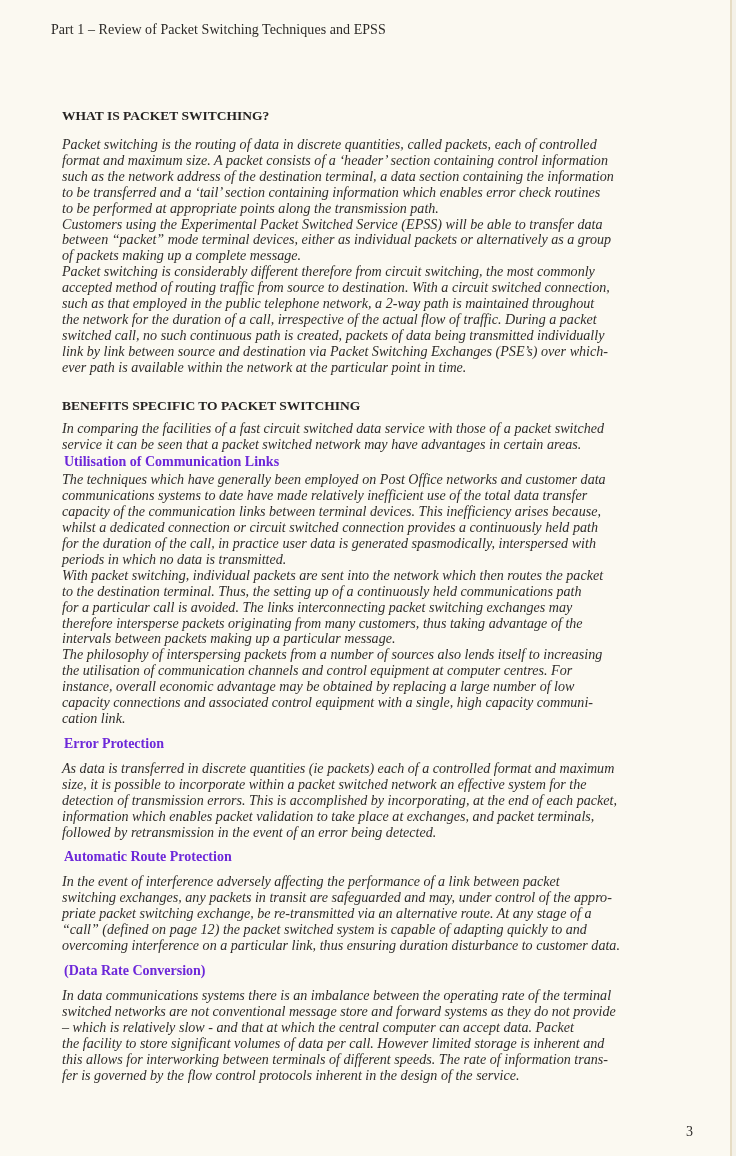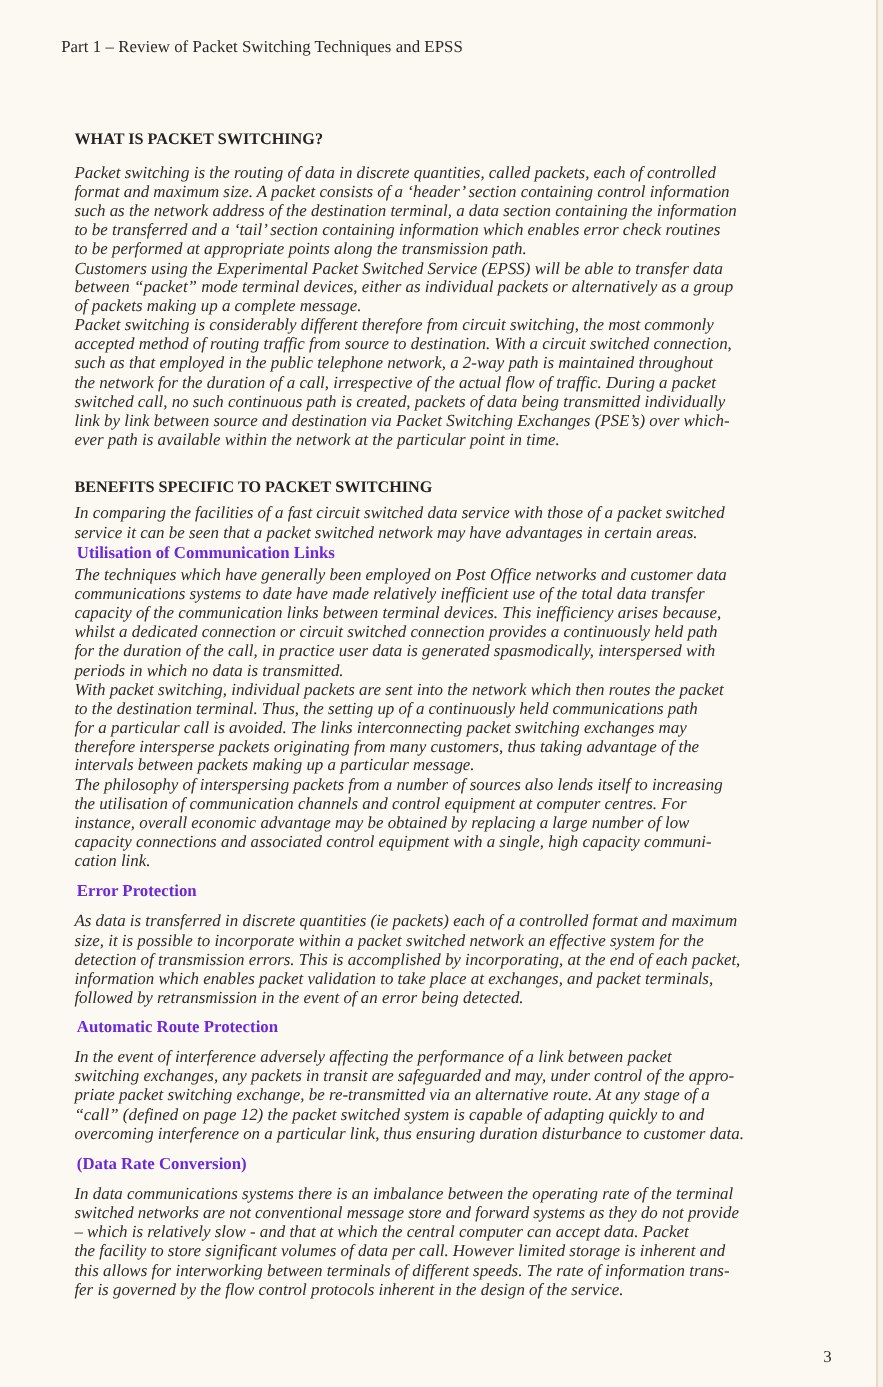--- a/index.html
+++ b/index.html
@@ -6,21 +6,21 @@
   body {
     width: 736px; height: 1156px; overflow: hidden;
     background: #fbf9f1;
     position: relative;
     font-family: "Liberation Serif", "DejaVu Serif", serif;
     color: #2a2826;
   }
   .edge { position: absolute; left: 730px; top: 0; width: 2px; height: 1156px; background: #e6dcc4; }
   .edge2 { position: absolute; left: 732px; top: 0; width: 4px; height: 1156px; background: #f4f1e8; }
   .running-head {
-    position: absolute; left: 51px; top: 32px;
+    position: absolute; left: 51px; top: 22px;
     font-size: 14px; letter-spacing: 0.05px; color: #2b2927;
   }
   .page { position: absolute; left: 62px; top: 108px; width: 680px; }
   .h1 {
     font-weight: bold; font-size: 13.5px; margin: 0; color: #262422;
   }
   .p {
     font-size: 14.1px; line-height: 15.9px; margin: 0; color: #2e2c2a;
   }
   .p .ln { display: block; white-space: nowrap; font-style: italic; }

